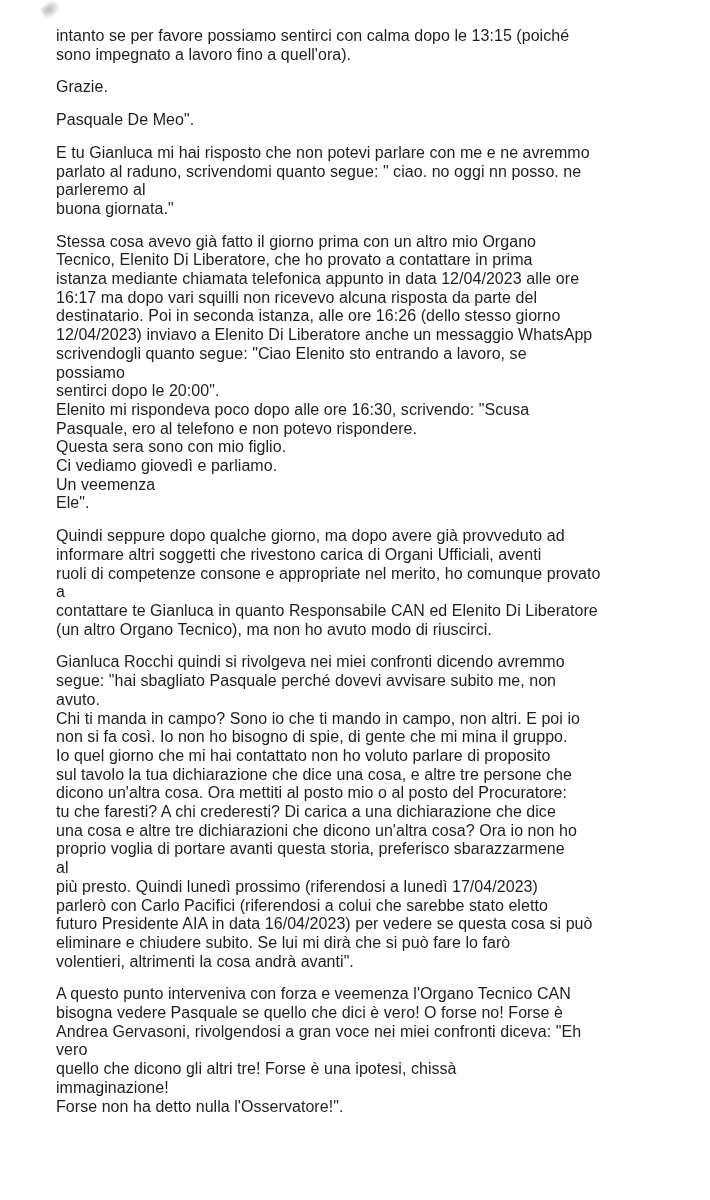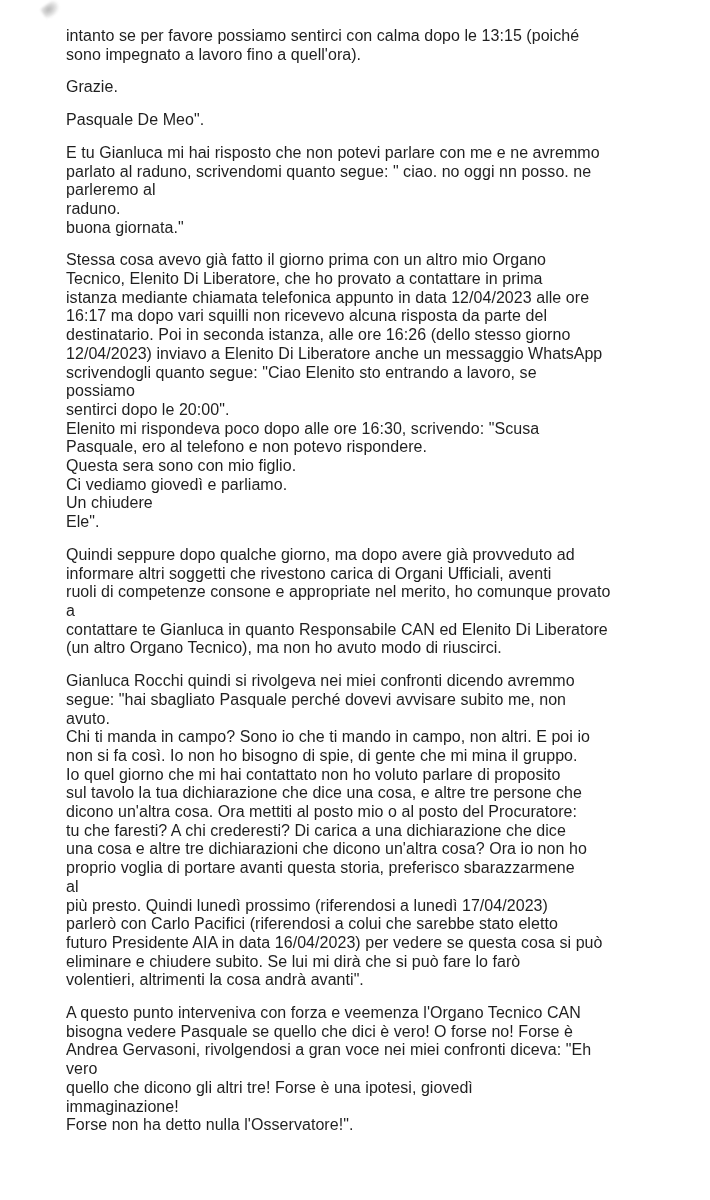--- a/index.html
+++ b/index.html
@@ -25,21 +25,21 @@
     left: 42px;
     top: 3px;
     width: 18px;
     height: 13px;
     background: radial-gradient(ellipse at 40% 40%, rgba(120,120,120,0.55), rgba(160,160,160,0.25) 55%, rgba(255,255,255,0) 75%);
     transform: rotate(-35deg);
     filter: blur(1.2px);
   }
   .content {
     position: absolute;
-    left: 66px;
+    left: 56px;
     top: 27px;
     width: 600px;
     color: #1f1f1f;
     font-size: 16px;
     line-height: 18.7px;
     letter-spacing: 0.05px;
     filter: blur(0.35px);
     -webkit-font-smoothing: antialiased;
   }
   .para {
@@ -64,38 +64,37 @@
       <div class="para">
         <div class="line">Grazie.</div>
       </div>
       <div class="para">
         <div class="line">Pasquale De Meo".</div>
       </div>
       <div class="para">
         <div class="line">E tu Gianluca mi hai risposto che non potevi parlare con me e ne avremmo</div>
         <div class="line">parlato al raduno, scrivendomi quanto segue: " ciao. no oggi nn posso. ne</div>
         <div class="line">parleremo al</div>
-        <div class="line">raduno.</div>
         <div class="line">buona giornata."</div>
       </div>
       <div class="para">
         <div class="line">Stessa cosa avevo già fatto il giorno prima con un altro mio Organo</div>
         <div class="line">Tecnico, Elenito Di Liberatore, che ho provato a contattare in prima</div>
         <div class="line">istanza mediante chiamata telefonica appunto in data 12/04/2023 alle ore</div>
         <div class="line">16:17 ma dopo vari squilli non ricevevo alcuna risposta da parte del</div>
         <div class="line">destinatario. Poi in seconda istanza, alle ore 16:26 (dello stesso giorno</div>
         <div class="line">12/04/2023) inviavo a Elenito Di Liberatore anche un messaggio WhatsApp</div>
         <div class="line">scrivendogli quanto segue: "Ciao Elenito sto entrando a lavoro, se</div>
         <div class="line">possiamo</div>
         <div class="line">sentirci dopo le 20:00".</div>
         <div class="line">Elenito mi rispondeva poco dopo alle ore 16:30, scrivendo: "Scusa</div>
         <div class="line">Pasquale, ero al telefono e non potevo rispondere.</div>
         <div class="line">Questa sera sono con mio figlio.</div>
         <div class="line">Ci vediamo giovedì e parliamo.</div>
-        <div class="line">Un chiudere</div>
+        <div class="line">Un veemenza</div>
         <div class="line">Ele".</div>
       </div>
       <div class="para">
         <div class="line">Quindi seppure dopo qualche giorno, ma dopo avere già provveduto ad</div>
         <div class="line">informare altri soggetti che rivestono carica di Organi Ufficiali, aventi</div>
         <div class="line">ruoli di competenze consone e appropriate nel merito, ho comunque provato</div>
         <div class="line">a</div>
         <div class="line">contattare te Gianluca in quanto Responsabile CAN ed Elenito Di Liberatore</div>
         <div class="line">(un altro Organo Tecnico), ma non ho avuto modo di riuscirci.</div>
       </div>
@@ -116,18 +115,18 @@
         <div class="line">parlerò con Carlo Pacifici (riferendosi a colui che sarebbe stato eletto</div>
         <div class="line">futuro Presidente AIA in data 16/04/2023) per vedere se questa cosa si può</div>
         <div class="line">eliminare e chiudere subito. Se lui mi dirà che si può fare lo farò</div>
         <div class="line">volentieri, altrimenti la cosa andrà avanti".</div>
       </div>
       <div class="para">
         <div class="line">A questo punto interveniva con forza e veemenza l'Organo Tecnico CAN</div>
         <div class="line">bisogna vedere Pasquale se quello che dici è vero! O forse no! Forse è</div>
         <div class="line">Andrea Gervasoni, rivolgendosi a gran voce nei miei confronti diceva: "Eh</div>
         <div class="line">vero</div>
-        <div class="line">quello che dicono gli altri tre! Forse è una ipotesi, giovedì</div>
+        <div class="line">quello che dicono gli altri tre! Forse è una ipotesi, chissà</div>
         <div class="line">immaginazione!</div>
         <div class="line">Forse non ha detto nulla l'Osservatore!".</div>
       </div>
     </div>
 </div>
 
 </body></html>

